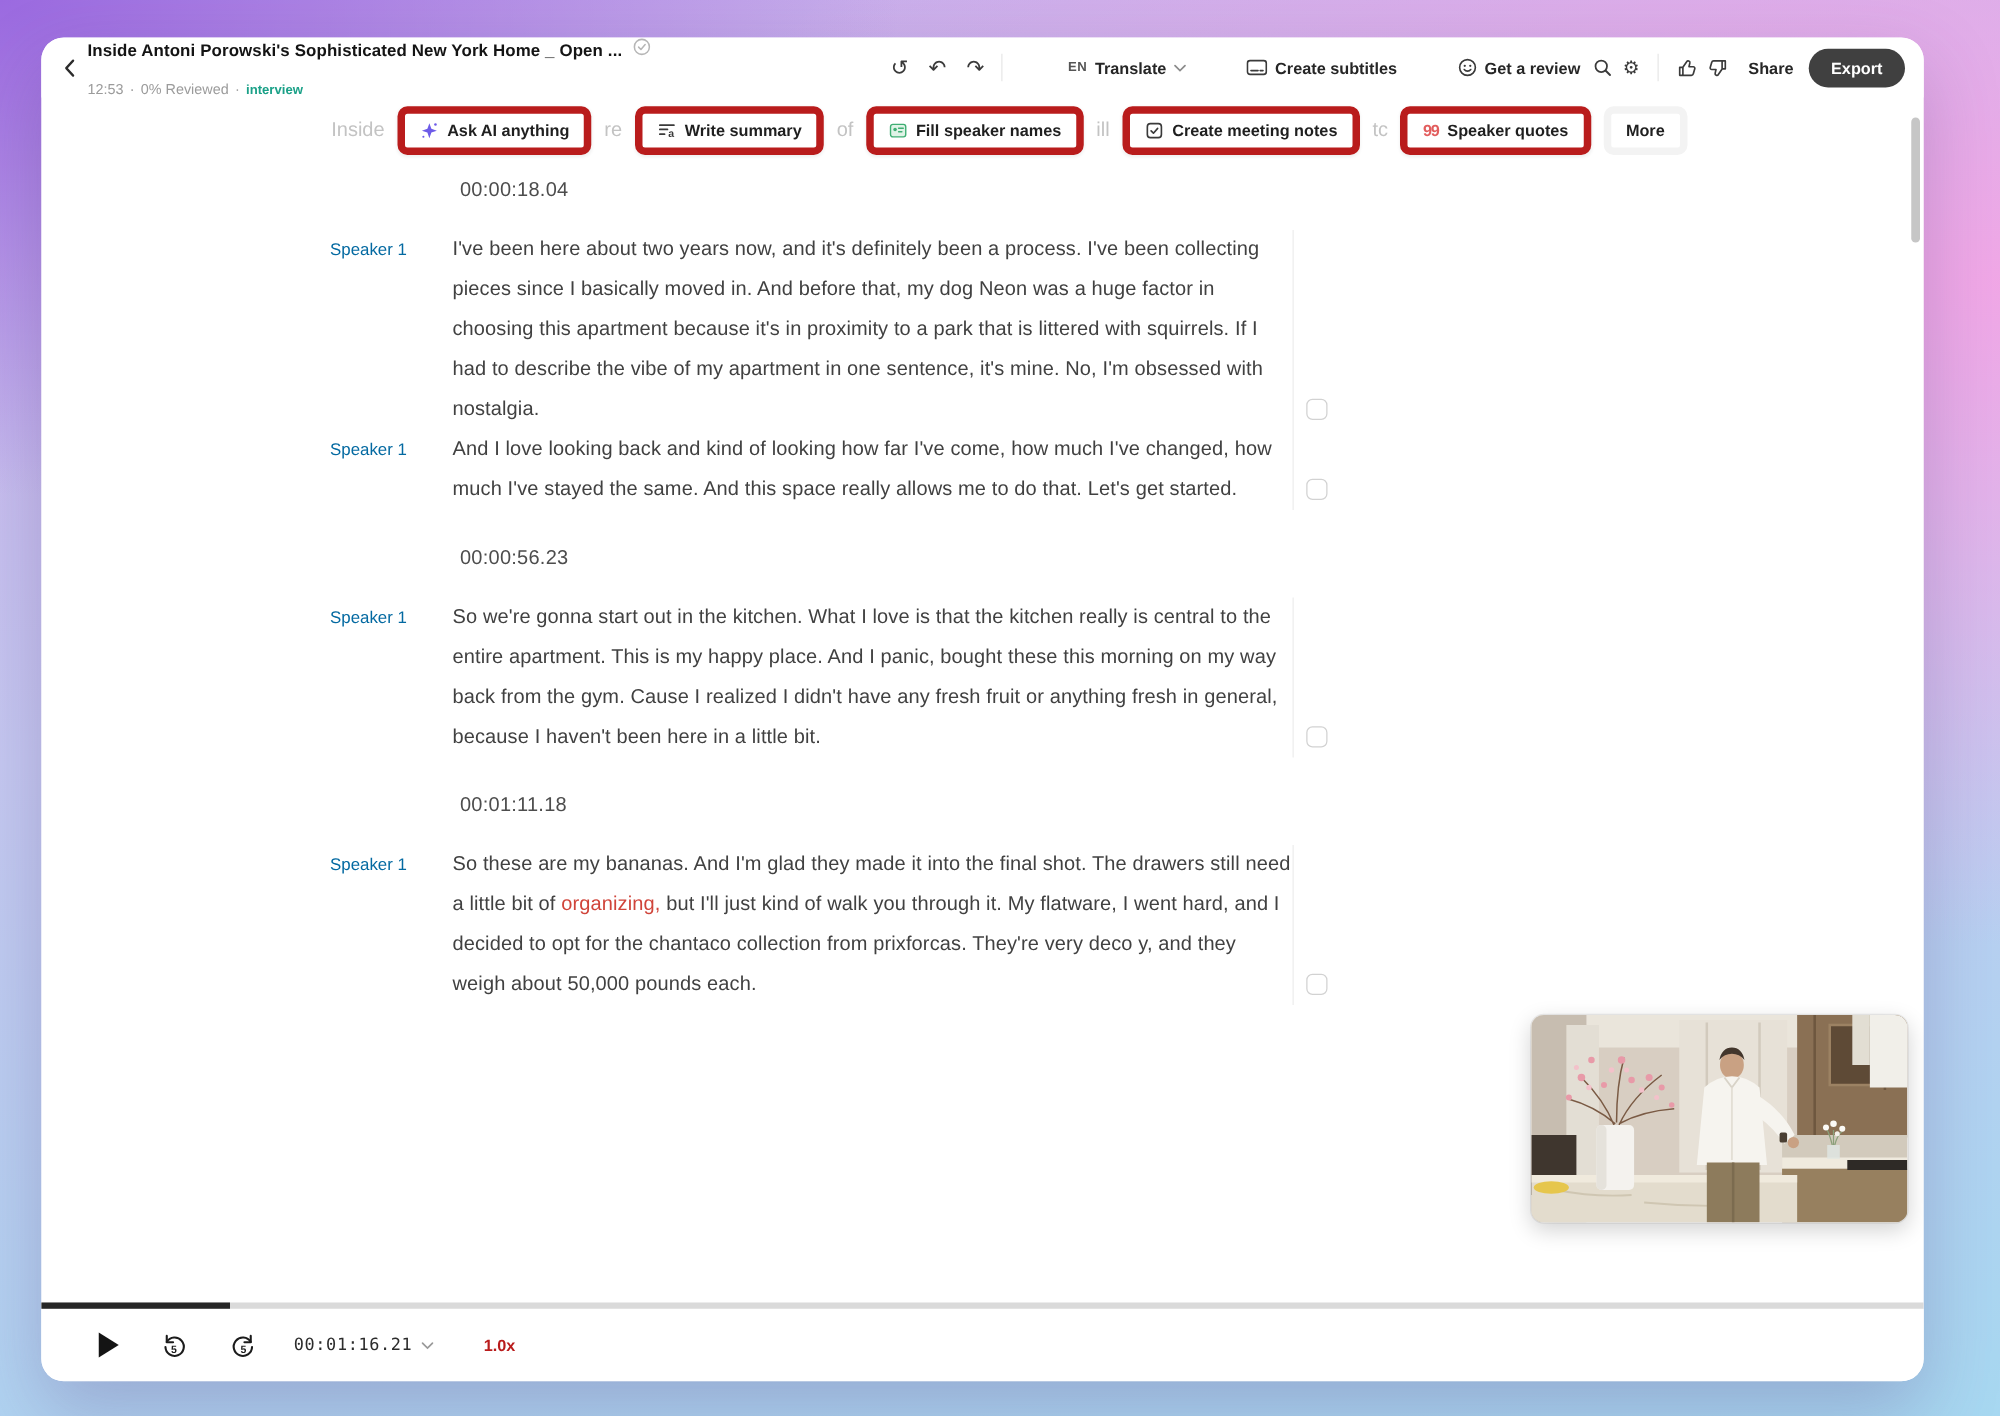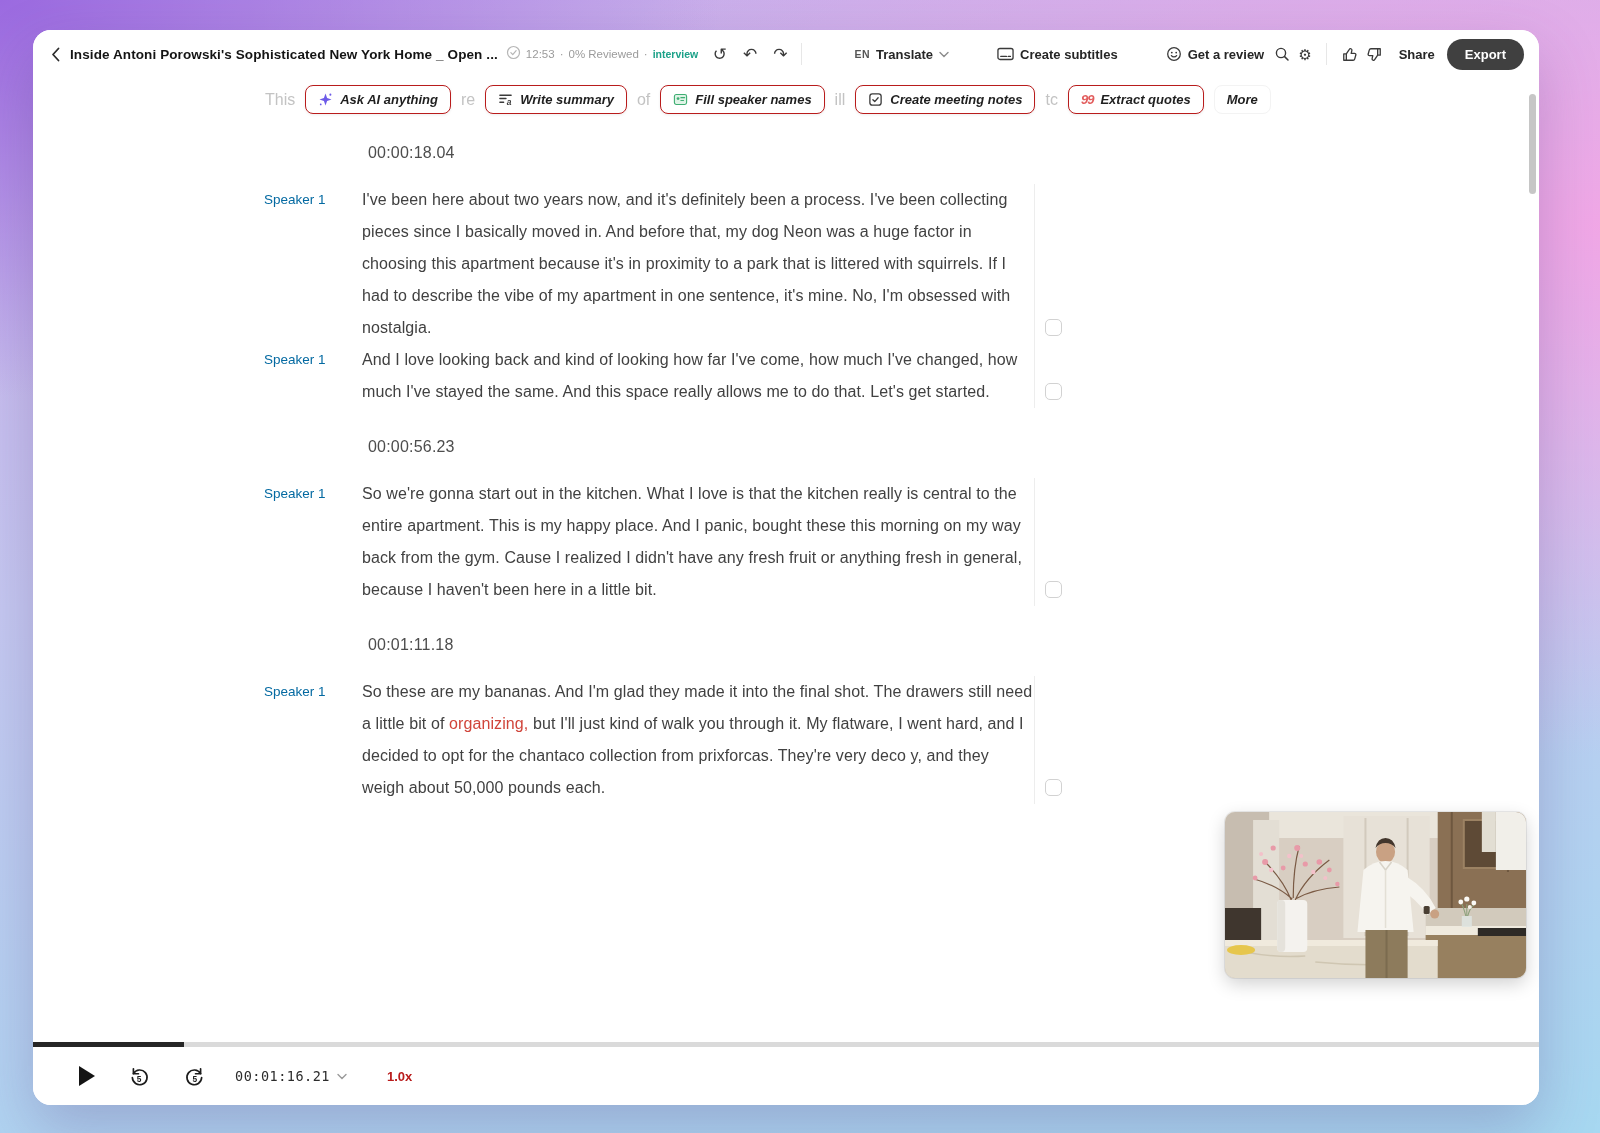--- a/index.html
+++ b/index.html
@@ -14,44 +14,44 @@
   .window { position:absolute; left:33px; top:30px; width:1506px; height:1075px;
     background:#fff; border-radius:18px; overflow:hidden;
     box-shadow:0 24px 60px rgba(90,60,130,.28); }
 
   
   .topbar { position:absolute; left:0; top:0; right:0; height:48px;
     display:flex; align-items:center; padding:0 15px 0 14px; background:#fff; z-index:30; }
   .iconbtn { background:none; border:none; cursor:pointer; display:flex; align-items:center;
     justify-content:center; color:#3c3c3c; padding:2px 4px; }
   .back { font-size:18px; margin-right:6px; }
-  .titleblock { display:flex; flex-direction:row; gap:5px; }
+  .titleblock { display:flex; flex-direction:column; gap:16px; }
   .titlerow { display:flex; align-items:center; gap:8px; }
   .title { font-size:13.5px; font-weight:700; color:#141414; letter-spacing:.1px; }
   .subtitlerow { display:flex; align-items:center; gap:5px; font-size:11.5px; color:#9b9b9b; }
   .tag { color:#1ba188; font-size:10.5px; font-weight:700; }
   .spacer { flex:1; }
   .hgroup { display:flex; align-items:center; gap:8px; }
   .uglyph { font-size:17px; color:#3a3a3a; line-height:1; }
   .vdiv { width:1px; height:22px; background:#e7e7e7; margin:0 10px; }
   .hbtn { background:none; border:none; cursor:pointer; display:flex; align-items:center; gap:6px;
     font-family:"Liberation Sans",sans-serif; font-size:13px; font-weight:600; color:#262626; padding:4px 6px;margin-left:36px; }
   .en { font-size:10.5px; font-weight:700; color:#555; letter-spacing:.5px; }
   .share { margin:0 6px; }
   .export { background:#404040; color:#fff; border:none; cursor:pointer; border-radius:17px;
     padding:8px 18px; font-family:"Liberation Sans",sans-serif; font-size:13px; font-weight:700; }
 
   
   .ai-toolbar { position:absolute; left:232px; top:55px; display:flex; align-items:center;
     gap:10px; z-index:20; }
   .frag { color:#c3c3c3; font-size:16px; white-space:pre; }
-  .pill { display:flex; align-items:center; gap:7px; background:#fff; border:1px solid #b91c1c;
+  .pill { display:flex; align-items:center; gap:7px; background:#fff; border:6px solid #b91c1c;
     border-radius:8px; padding:6px 12px; cursor:pointer; box-shadow:0 1px 3px rgba(0,0,0,.07);
     font-family:"Liberation Sans",sans-serif; font-size:13px; font-weight:600; color:#1f1f1f;
-    white-space:nowrap;font-style:italic; }
+    white-space:nowrap; }
   .quote-ic { color:#e25d5d; font-weight:800; font-size:13px; letter-spacing:-1px; }
 
   
   .transcript { position:absolute; left:231px; top:84px; width:830px; z-index:5; }
   .row { display:grid; grid-template-columns:98px 672px 52px; }
   .cell-speaker { font-size:13.5px; font-weight:500; color:#0369a1; line-height:32px; }
   .cell-text { font-size:16px; color:#414141; line-height:32px; letter-spacing:.1px; }
   .cell-text.dim { color:#adadad; }
   .hl { color:#d0443a; }
   .cell-gutter { border-left:1px solid #ededed; display:flex; align-items:flex-end;
@@ -177,21 +177,21 @@
               <path d="M2.6 7.4 h2.4 v6 H2.6 z M5 13.4 h6.4 a1.5 1.5 0 0 0 1.45-1.1 l1.1-3.8 a1.2 1.2 0 0 0-1.15-1.55 H9.6 l.65-2.9 a1.3 1.3 0 0 0-2.4-.9 L5 7.4" fill="none" stroke="#3a3a3a" stroke-width="1.25" stroke-linejoin="round" stroke-linecap="round"></path>
             </g>
           </svg>
       </button>
 
       <button class="hbtn share">Share</button>
       <button class="export">Export</button>
     </header>
 
     <div class="ai-toolbar">
-      <span class="frag">This</span>
+      <span class="frag">Inside</span>
       <button class="pill">
         <svg width="15" height="15" viewBox="0 0 16 16">
             <path d="M8 1.6 L9.7 6.3 L14.4 8 L9.7 9.7 L8 14.4 L6.3 9.7 L1.6 8 L6.3 6.3 Z" fill="#6d5be8"></path>
             <circle cx="13.2" cy="2.8" r="1.1" fill="#6d5be8"></circle>
             <circle cx="2.9" cy="13.2" r=".9" fill="#6d5be8"></circle>
           </svg>
         <span>Ask AI anything</span>
       </button>
       <span class="frag">re</span>
       <button class="pill">
@@ -215,21 +215,21 @@
       <button class="pill">
         <svg width="15" height="15" viewBox="0 0 16 16">
             <rect x="2" y="2" width="12" height="12" rx="2.6" fill="none" stroke="#3a3a3a" stroke-width="1.4"></rect>
             <path d="M5.2 8.2 l2 2 l3.6-4.1" fill="none" stroke="#3a3a3a" stroke-width="1.4" stroke-linecap="round" stroke-linejoin="round"></path>
           </svg>
         <span>Create meeting notes</span>
       </button>
       <span class="frag">tc</span>
       <button class="pill">
         <span class="quote-ic">99</span>
-        <span>Extract quotes</span>
+        <span>Speaker quotes</span>
       </button>
       <button class="pill" style="border-color:#f3f3f3; box-shadow:none;">
         <span>More</span>
       </button>
     </div>
 
     <div class="transcript">
 
 
       <div class="timestamp">00:00:18.04</div>

